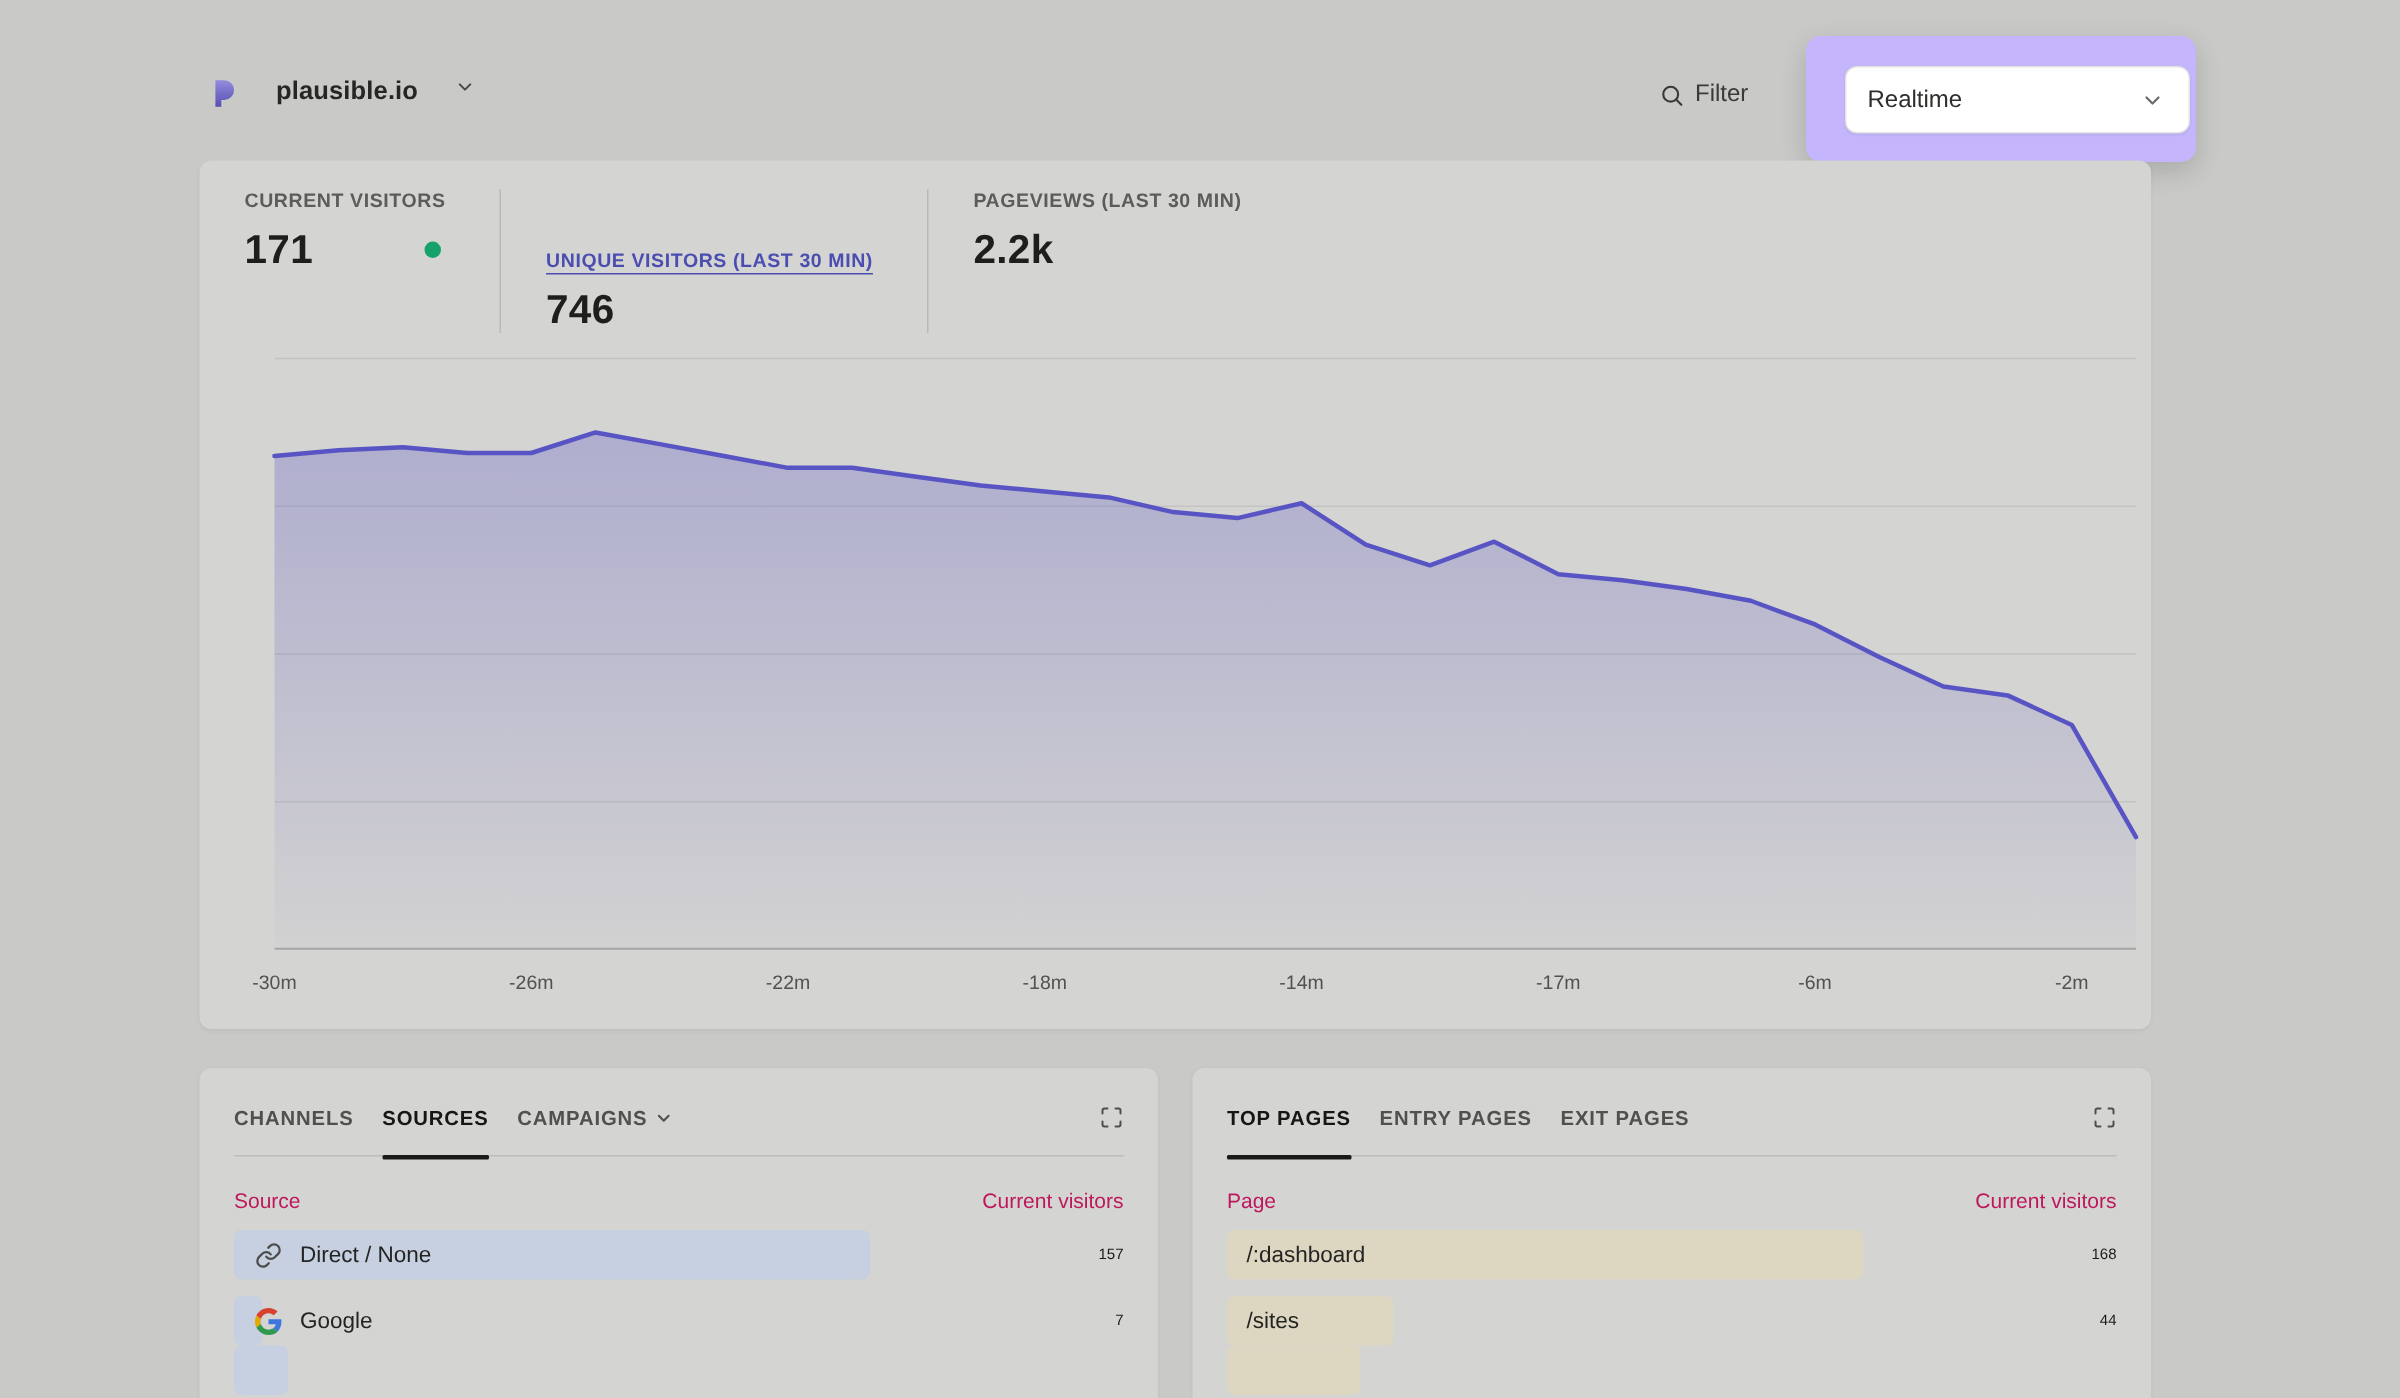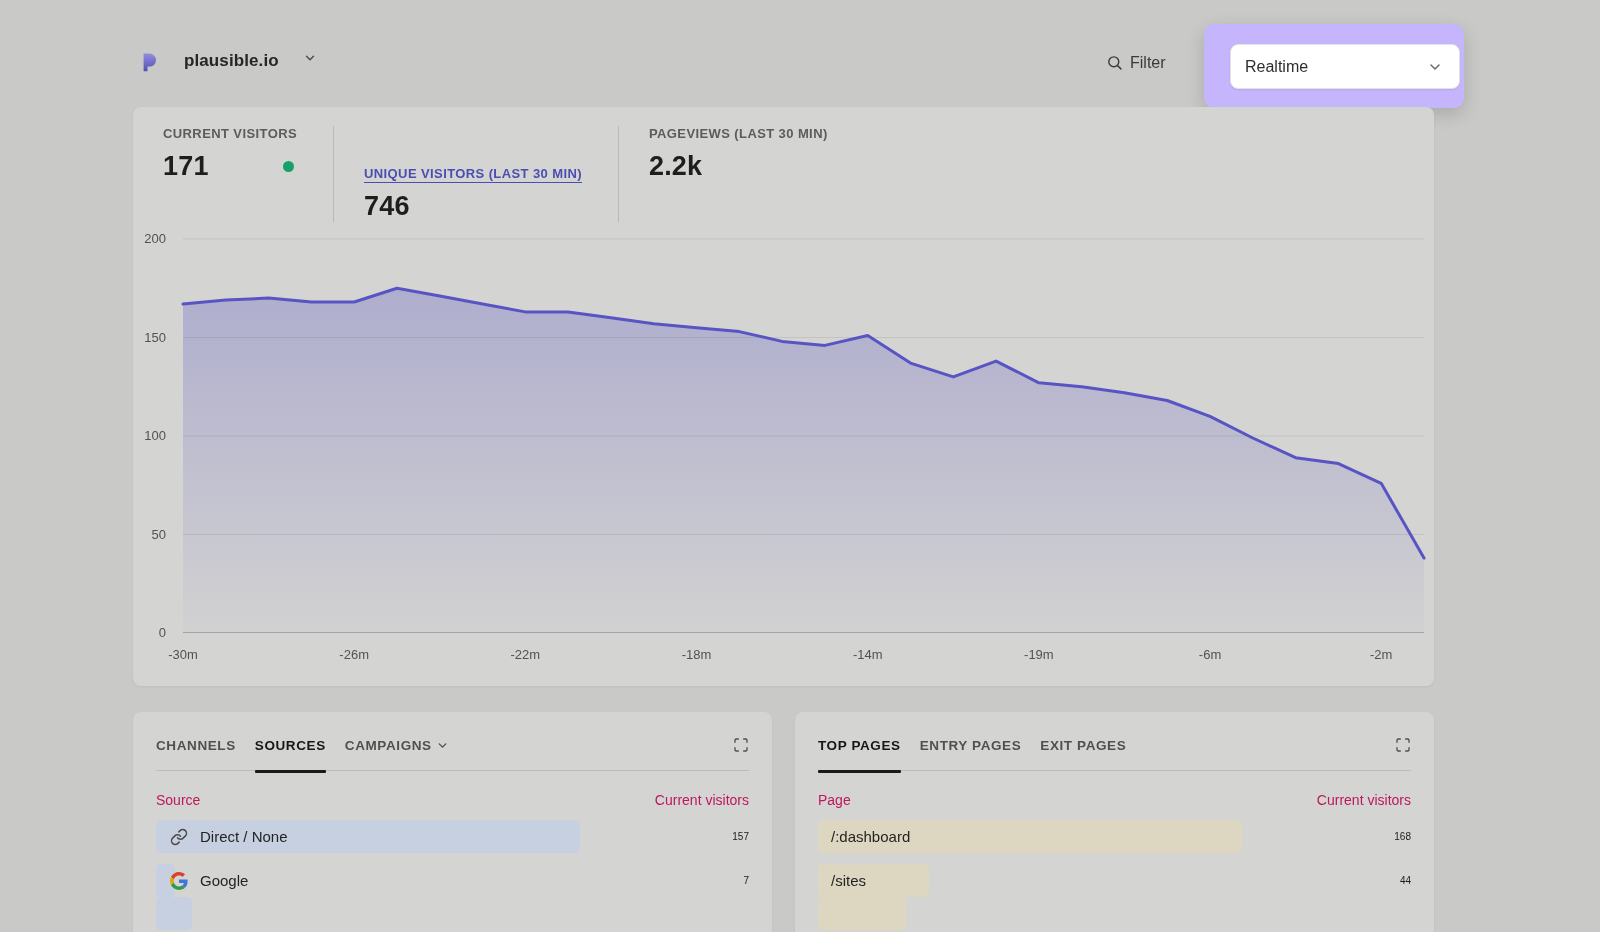--- a/index.html
+++ b/index.html
@@ -15,21 +15,21 @@
   .site-selector {
     position:absolute; left:139px; top:51px;
     display:flex; align-items:flex-start; gap:24px; cursor:pointer;
   }
   .logo-icon { width:21px; height:22px; display:block; }
   .site-name { font-size:17px; font-weight:700; color:#28282...6; color:#262624; letter-spacing:.1px; }
   .chev { width:14px; height:14px; stroke:#4a4a48; }
 
   .filter-button {
     position:absolute; left:1106px; top:54px;
-    display:flex; align-items:flex-start; gap:7px; cursor:pointer;
+    display:flex; align-items:center; gap:7px; cursor:pointer;
     font-size:16px; color:#3a3a38;
   }
   .filter-button svg { width:17px; height:17px; stroke:#3a3a38; }
 
   .highlight-box {
     position:absolute; left:1204px; top:24px; width:260px; height:84px;
     background:#c4b5fd; border-radius:10px;
     box-shadow:0 6px 18px rgba(0,0,0,.16);
   }
   .period-btn {
@@ -156,27 +156,20 @@
   </div>
 
   <div class="stat">
     <div class="stat-label">PAGEVIEWS (LAST 30 MIN)</div>
     <div class="stat-value-row">
       <span class="stat-value">2.2k</span>
 
     </div>
   </div>
 </div>
-  <div class="ylabels" id="ylabels">
-      <span style="top: -8px;">200</span>
-      <span style="top: 90.5px;">150</span>
-      <span style="top: 189px;">100</span>
-      <span style="top: 287.5px;">50</span>
-      <span style="top: 386px;">0</span>
-    </div>
   <div class="plot">
     <svg id="chart-svg" viewBox="0 0 1241 394" preserveAspectRatio="none" aria-hidden="true">
         <defs>
           <linearGradient id="areaGrad" x1="0" y1="0" x2="0" y2="1">
             <stop offset="0" stop-color="rgba(88,84,196,0.30)"></stop>
             <stop offset="1" stop-color="rgba(88,84,196,0.02)"></stop>
           </linearGradient>
         </defs>
         <line x1="0" x2="1241" y1="0" y2="0" stroke="#c3c3c1" stroke-width="1"></line>
         <line x1="0" x2="1241" y1="98.5" y2="98.5" stroke="#c3c3c1" stroke-width="1"></line>
@@ -186,21 +179,21 @@
         <path d="M0.0,65.0 L42.8,61.1 L85.6,59.1 L128.4,63.0 L171.2,63.0 L214.0,49.3 L256.8,57.1 L299.6,65.0 L342.3,72.9 L385.1,72.9 L427.9,78.8 L470.7,84.7 L513.5,88.7 L556.3,92.6 L599.1,102.4 L641.9,106.4 L684.7,96.5 L727.5,124.1 L770.3,137.9 L813.1,122.1 L855.9,143.8 L898.7,147.8 L941.4,153.7 L984.2,161.5 L1027.0,177.3 L1069.8,199.0 L1112.6,218.7 L1155.4,224.6 L1198.2,244.3 L1241.0,319.1 L1241,394 L0,394 Z" fill="url(#areaGrad)"></path>
         <path d="M0.0,65.0 L42.8,61.1 L85.6,59.1 L128.4,63.0 L171.2,63.0 L214.0,49.3 L256.8,57.1 L299.6,65.0 L342.3,72.9 L385.1,72.9 L427.9,78.8 L470.7,84.7 L513.5,88.7 L556.3,92.6 L599.1,102.4 L641.9,106.4 L684.7,96.5 L727.5,124.1 L770.3,137.9 L813.1,122.1 L855.9,143.8 L898.7,147.8 L941.4,153.7 L984.2,161.5 L1027.0,177.3 L1069.8,199.0 L1112.6,218.7 L1155.4,224.6 L1198.2,244.3 L1241.0,319.1" fill="none" stroke="#5854c4" stroke-width="3" stroke-linejoin="round" stroke-linecap="round"></path>
       </svg>
   </div>
   <div class="xlabels" id="xlabels">
       <span style="left: 0px;">-30m</span>
       <span style="left: 171.172px;">-26m</span>
       <span style="left: 342.345px;">-22m</span>
       <span style="left: 513.517px; text-align: right;">-18m</span>
       <span style="left: 684.69px;">-14m</span>
-      <span style="left: 855.862px;">-19m</span>
+      <span style="left: 855.862px;">-17m</span>
       <span style="left: 1027.03px;">-6m</span>
       <span style="left: 1198.21px;">-2m</span>
     </div>
 </section>
 
 <section class="panel sources" id="sources-panel">
   <div class="tabs">
 
   <span class="tab">
     <span class="tab-label">CHANNELS</span>

